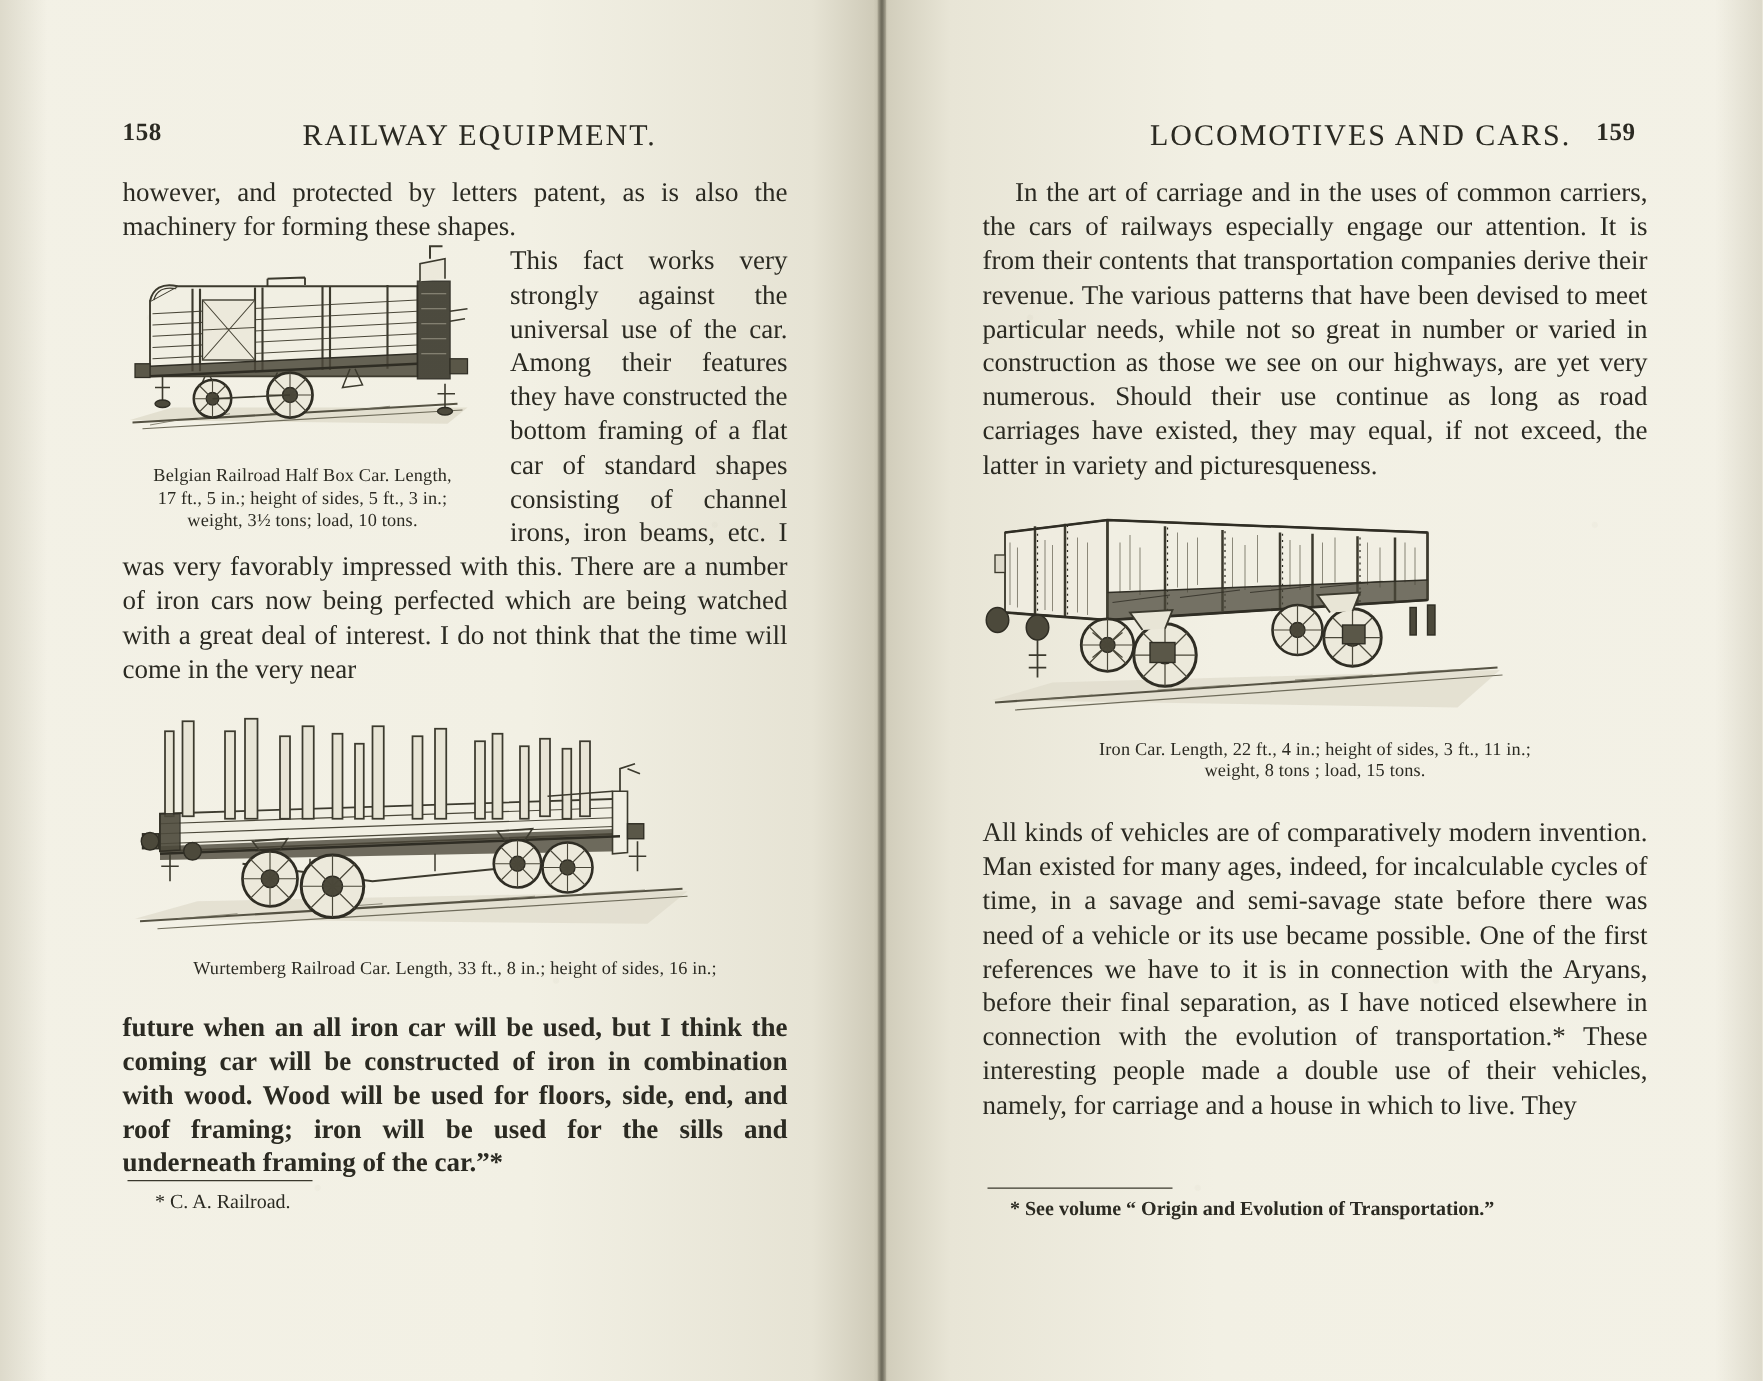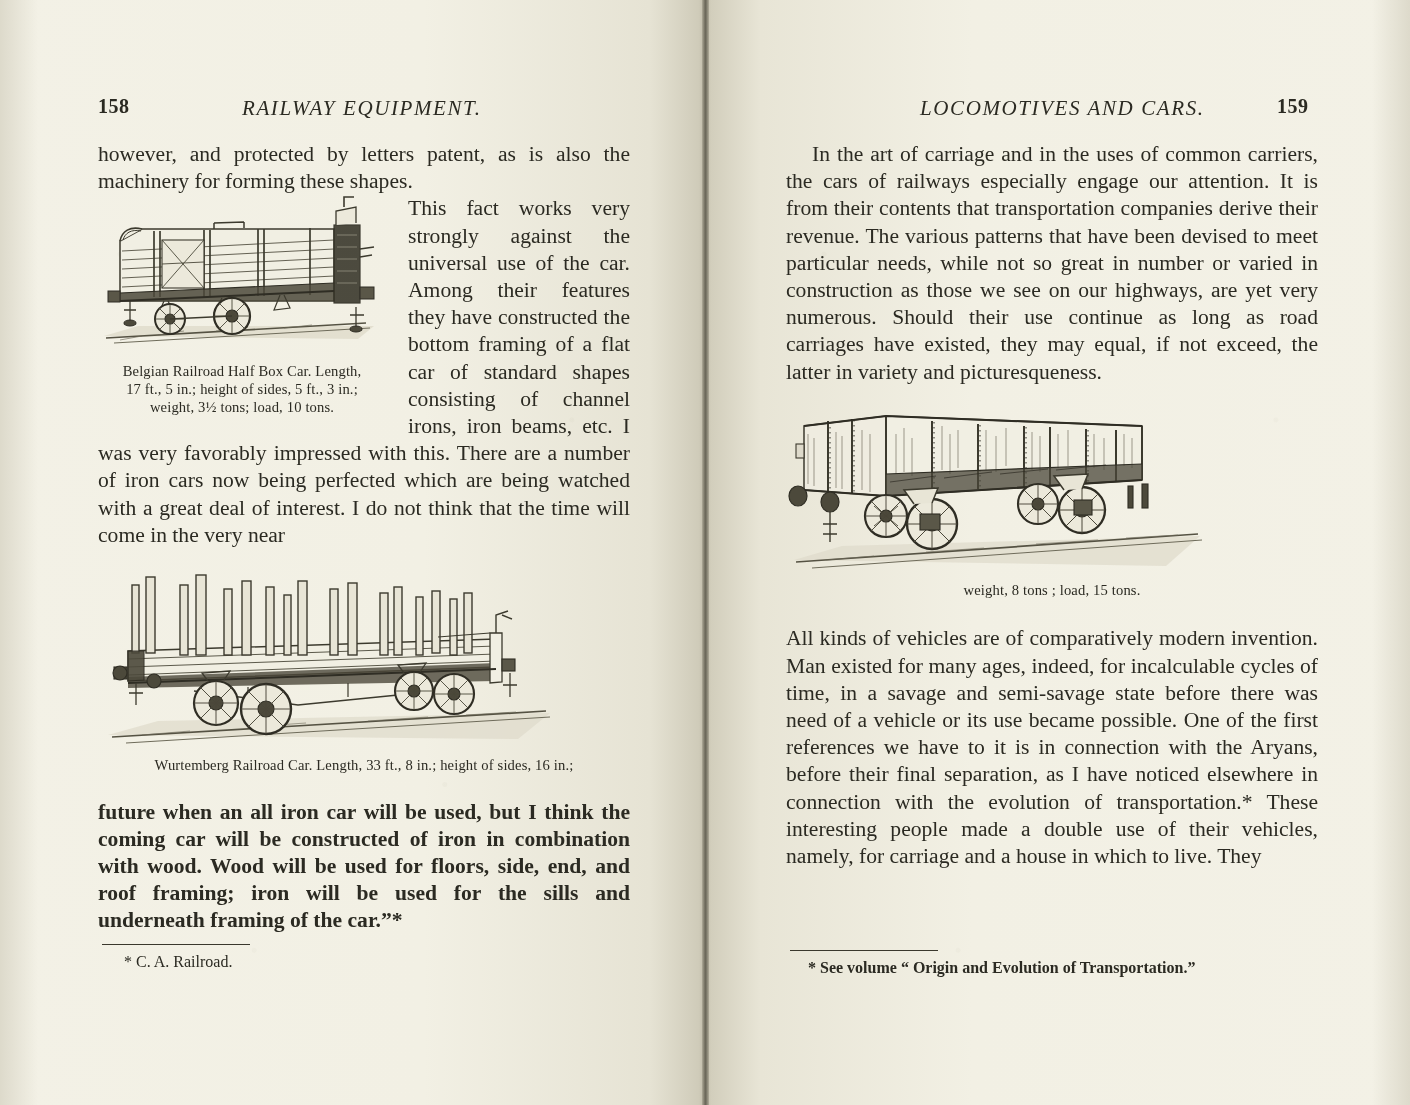--- a/index.html
+++ b/index.html
@@ -38,39 +38,39 @@
   .edgeshade-r{position:absolute;right:0;top:0;width:38px;height:1105px;
     background:linear-gradient(to left,rgba(170,164,140,.30),rgba(170,164,140,0));}
 
   
   .page{position:absolute;top:0;height:1105px;}
   .page.p158{left:0;width:736px;}
   .page.p159{left:704px;width:814px;}
 
   .runhead{position:absolute;top:96px;height:24px;font-size:19.5px;}
   .folio{position:absolute;top:95px;font-weight:700;font-size:20px;letter-spacing:.5px;}
-  .runtitle{font-style:italic;letter-spacing:1.6px;font-size:21px;}
+  .runtitle{letter-spacing:1.6px;font-size:24px;}
 
   .p158 .folio{left:98px;}
   .p158 .runhead{left:242px;}
   .p159 .runhead{left:216px;}
   .p159 .folio{left:573px;}
 
   .col{position:absolute;width:532px;font-size:21.6px;line-height:27.2px;
        text-align:justify;text-justify:inter-word;hyphens:none;}
   .p158 .col{left:98px;}
   .p159 .col{left:82px;}
 
   .para{margin:0;}
   .indent{text-indent:26px;}
 
   
   .fig-float{float:left;margin:0 22px 4px 0;}
   .cap{font-size:14.6px;line-height:17.6px;text-align:center;
-       letter-spacing:.15px;margin:6px 0 0 0;}
+       letter-spacing:.15px;margin:16px 0 0 0;}
   .cap.wide{text-align:center;}
 
   .fig-block{margin:14px 0 0 0;}
   .fig-block .art{margin:0 auto;}
 
   .footnote{position:absolute;font-size:16px;line-height:20px;}
   .fnrule{border-top:1.6px solid #3a382d;width:148px;margin:0 0 7px 4px;}
   .fnbody{margin-left:26px;}
 
   .art{display:block;}
@@ -431,20 +431,21 @@
                 <g stroke="#4a4739" stroke-width="1">
                   <path d="M296 83 L296 129 M273 106 L319 106 M280 90 L312 122 M312 90 L280 122"></path>
                 </g>
                 <path d="M278 86 L268 72 L302 70 L296 85" stroke="#3c3a2e" stroke-width="1.5" fill="#e8e5d6"></path>
                 <rect x="288" y="96" width="18" height="15" fill="#5a5748" stroke="#2f2d24"></rect>
               </g>
             </g>
           </svg>
         </div>
         <div class="cap wide">
+          <div>Iron Car.   Length, 22 ft., 4 in.;  height of sides, 3 ft., 11 in.;</div>
           <div>weight, 8 tons ;  load, 15 tons.</div>
         </div>
       </div>
 
       <p class="para" style="margin-top:26px;">All kinds of vehicles are of comparatively modern invention.  Man existed for many ages, indeed, for incalculable cycles of time, in a savage and semi-savage state before there was need of a vehicle or its use became possible.  One of the first references we have to it is in connection with the Aryans, before their final separation, as I have noticed elsewhere in connection with the evolution of transportation.*  These interesting people made a double use of their vehicles, namely, for carriage and a house in which to live.  They</p>
     </div>
 
     <div class="footnote" style="left:82px;top:950px;width:532px;font-weight:bold;">
       <div class="fnrule"></div>
       <div class="fnbody" style="margin-left:22px;">* See volume “ Origin and Evolution of  Transportation.”</div>

